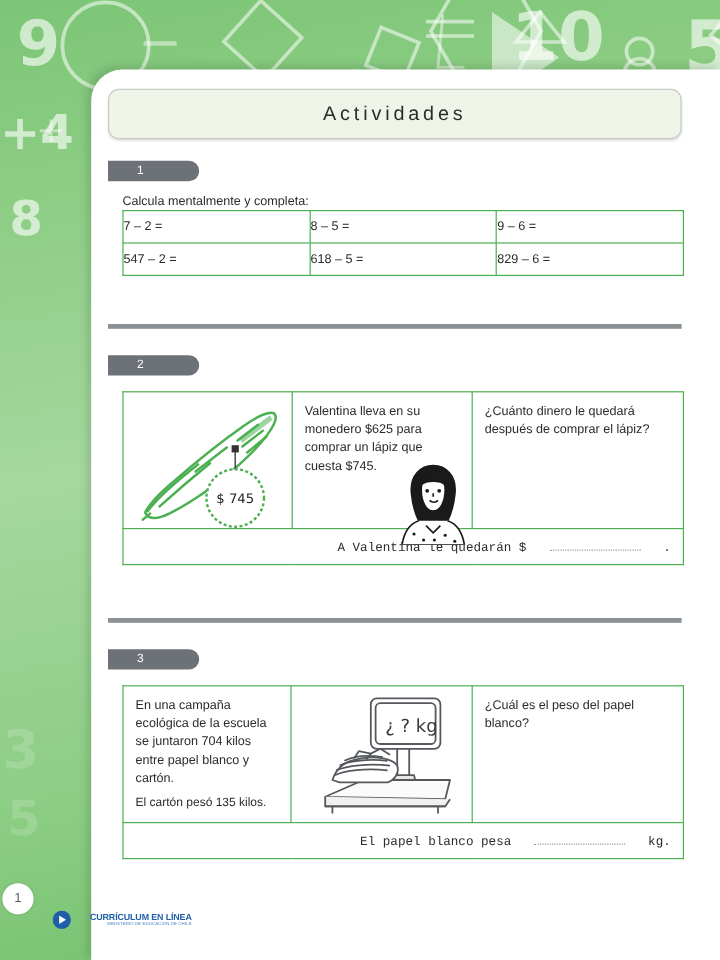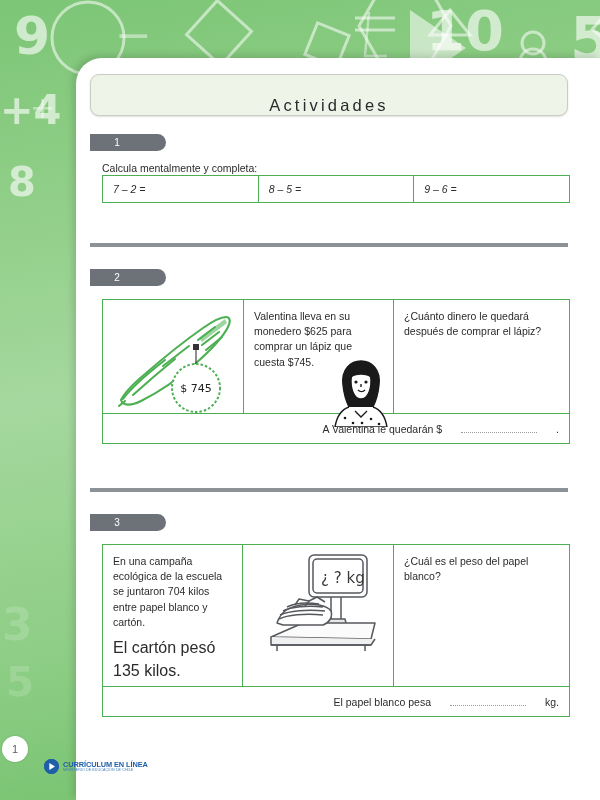--- a/index.html
+++ b/index.html
@@ -71,21 +71,21 @@
   }
 
   
   .title-bar {
     margin: 0 2px 0 0;
     height: 42px;
     background: #eef4e8;
     border: 1px solid #c8ccc4;
     border-radius: 9px;
     display: flex;
-    align-items: flex-end;
+    align-items: center;
     justify-content: center;
     box-shadow: 0 1px 2px rgba(0,0,0,0.12);
   }
 
   .title-bar .title-text {
     font-size: 16.5px;
     color: #2b2b2b;
     letter-spacing: 3.2px;
   }
 
@@ -128,23 +128,21 @@
   table.grid td {
     border: 1.4px solid #4cb052;
     font-size: 10.5px;
     color: #2b2b2b;
   }
 
   
   .tbl-mental { width: 430px; }
   .tbl-mental td {
     height: 27px;
-    padding-left: 10px;
     width: 33.33%;
-    font-style: italic;
   }
 
   
   .tbl-problem { width: 430px; }
   .tbl-problem td { vertical-align: top; }
 
   .cell-img {
     width: 140px;
     height: 113px;
     padding: 0;
@@ -169,38 +167,40 @@
     height: 30px;
     padding: 0 10px 0 0;
     text-align: right;
     vertical-align: middle;
   }
 
   .answer-inline {
     display: inline-flex;
     align-items: baseline;
     gap: 16px;
+    font-family: Liberation Mono, monospace;
   }
 
   .blank {
     display: inline-block;
     width: 76px;
     border-bottom: 1px dotted #9a9a9a;
     margin: 0 3px;
     height: 11px;
   }
 
   
   .footer {
     position: absolute;
     left: 44px;
     bottom: 26px;
     display: flex;
     align-items: center;
-    gap: 4px;
+    gap: 16px;
+    text-align: right;
   }
 
   .logo-mark {
     width: 15px;
     height: 15px;
     border-radius: 50%;
     background: #1f5fa8;
     display: flex;
     align-items: center;
     justify-content: center;
@@ -316,20 +316,25 @@
   <div class="exercise">
     <div style="height:11px"></div>
     <div class="prompt">Calcula mentalmente y completa:</div>
 
     <table class="grid tbl-mental">
       <tbody>
           <tr>
         <td>7 – 2 =</td>
         <td>8 – 5 =</td>
         <td>9 – 6 =</td>
+      </tr>
+      <tr>
+        <td>547 – 2 =</td>
+        <td>618 – 5 =</td>
+        <td>829 – 6 =</td>
       </tr>
     </tbody>
       </table>
   </div>
 
   <div style="height:40px"></div>
   <div class="divider"></div>
 
   <div style="height:22px"></div>
   <div class="badge">2</div>
@@ -414,21 +419,21 @@
 
   <div class="exercise">
     <div style="height:13px"></div>
 
     <table class="grid tbl-problem">
       <tbody>
           <tr>
 
         <td class="cell-text" style="width:140px">
           <div style="font-size:10.5px;color:#2b2b2b;">En una campaña ecológica de la escuela se juntaron 704 kilos entre papel blanco y cartón.</div>
-          <div style="font-size:16px;color:#2b2b2b;margin-top:6px;">El cartón pesó 135 kilos.</div>
+          <div style="font-size:10px;color:#2b2b2b;margin-top:6px;">El cartón pesó 135 kilos.</div>
         </td>
 
         <td class="cell-img" style="width:150px">
           <svg class="illus" width="150" height="113" viewBox="0 0 150 113">
             <g stroke="#55585c" stroke-width="1.5" fill="none" stroke-linejoin="round">
 
               <rect x="66" y="10" width="58" height="42" rx="5" fill="#ffffff"></rect>
               <rect x="70" y="14" width="50" height="34" rx="4"></rect>
 
               <path d="M88 52 L88 74 M98 52 L98 74"></path>

